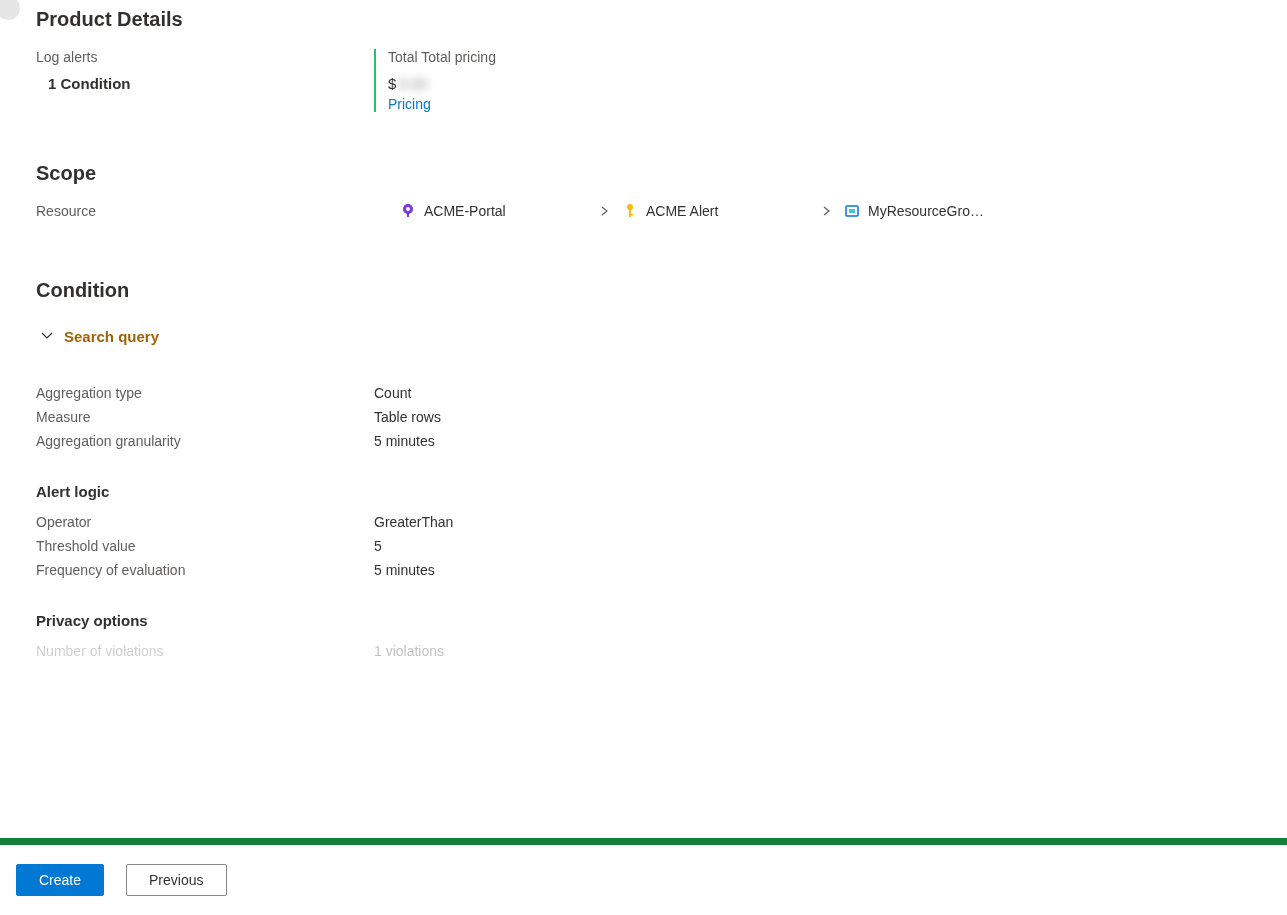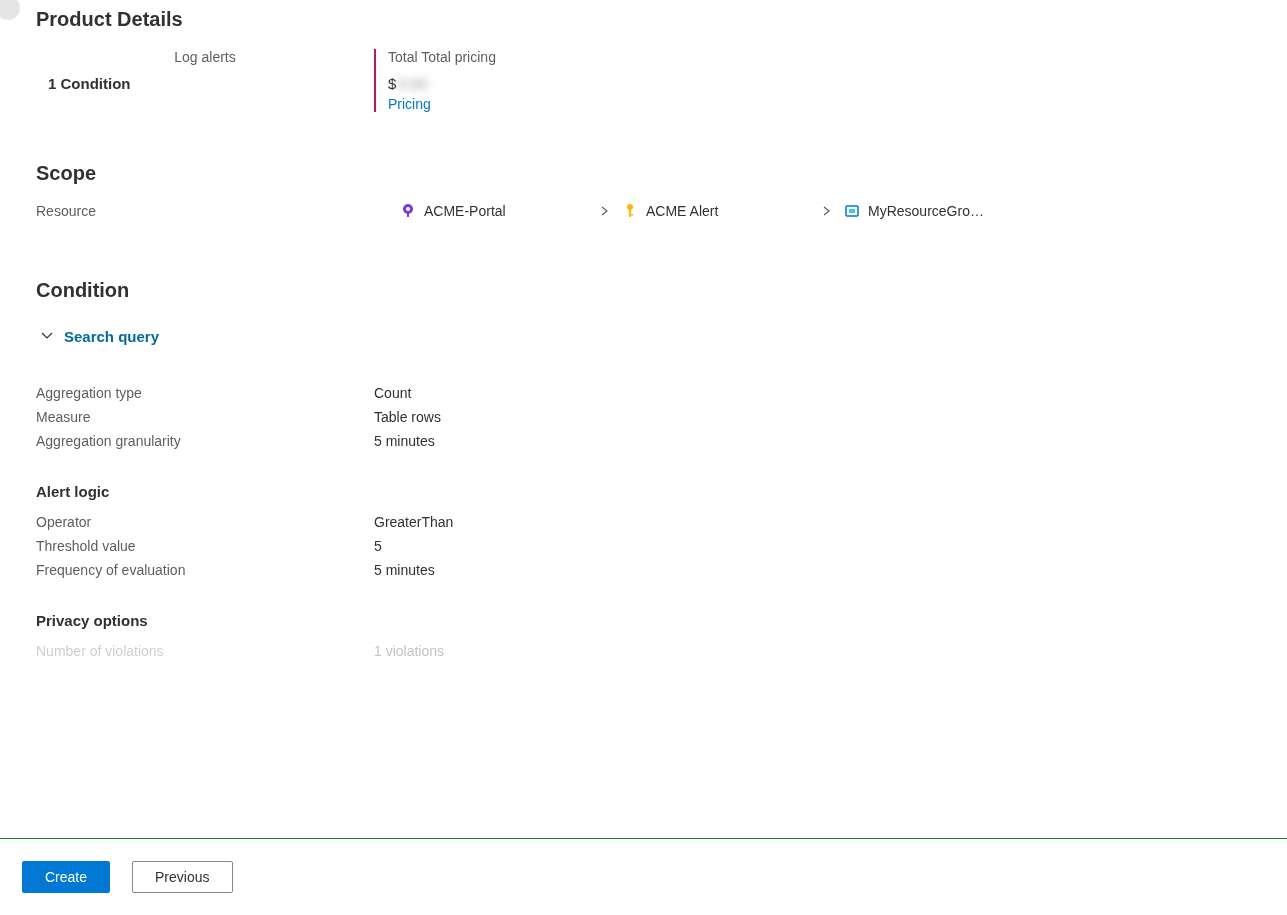--- a/index.html
+++ b/index.html
@@ -27,27 +27,26 @@
     .product-details-row {
       display: flex;
       gap: 0;
       margin-bottom: 50px;
     }
     .pd-left {
       width: 338px;
     }
     .pd-right {
       padding-left: 12px;
-      border-left: 2px solid #be185d;
+      border-left: 2px solid #22c55e;
     }
     .sub-label {
       font-size: 14px;
       color: #605e5c;
       margin-bottom: 10px;
-      text-align: center;
     }
     .bold-line {
       font-weight: 600;
       font-size: 15px;
       color: #323130;
       margin-left: 12px;
       margin-bottom: 4px;
     }
     .link-line {
       margin-left: 12px;
@@ -113,21 +112,21 @@
     .truncate {
       white-space: nowrap;
       overflow: hidden;
       text-overflow: ellipsis;
       max-width: 140px;
     }
     .search-query {
       display: inline-flex;
       align-items: center;
       gap: 10px;
-      color: #0369a1;
+      color: #a16207;
       font-weight: 600;
       font-size: 15px;
       cursor: pointer;
       margin-left: 4px;
       margin-top: 8px;
       margin-bottom: 40px;
     }
     .chev-down {
       color: #323130;
       font-size: 14px;
@@ -150,25 +149,25 @@
       color: #323130;
       margin-top: 34px;
       margin-bottom: 14px;
     }
     .footer {
       position: absolute;
       bottom: 0;
       left: 0;
       right: 0;
       height: 77px;
-      border-top: 1px solid #15803d;
+      border-top: 7px solid #15803d;
       background: #fff;
       display: flex;
       align-items: center;
-      padding-left: 22px;
+      padding-left: 16px;
       gap: 22px;
     }
     .btn {
       height: 32px;
       padding: 0 22px;
       font-size: 14px;
       border-radius: 2px;
       cursor: pointer;
       font-family: inherit;
     }

